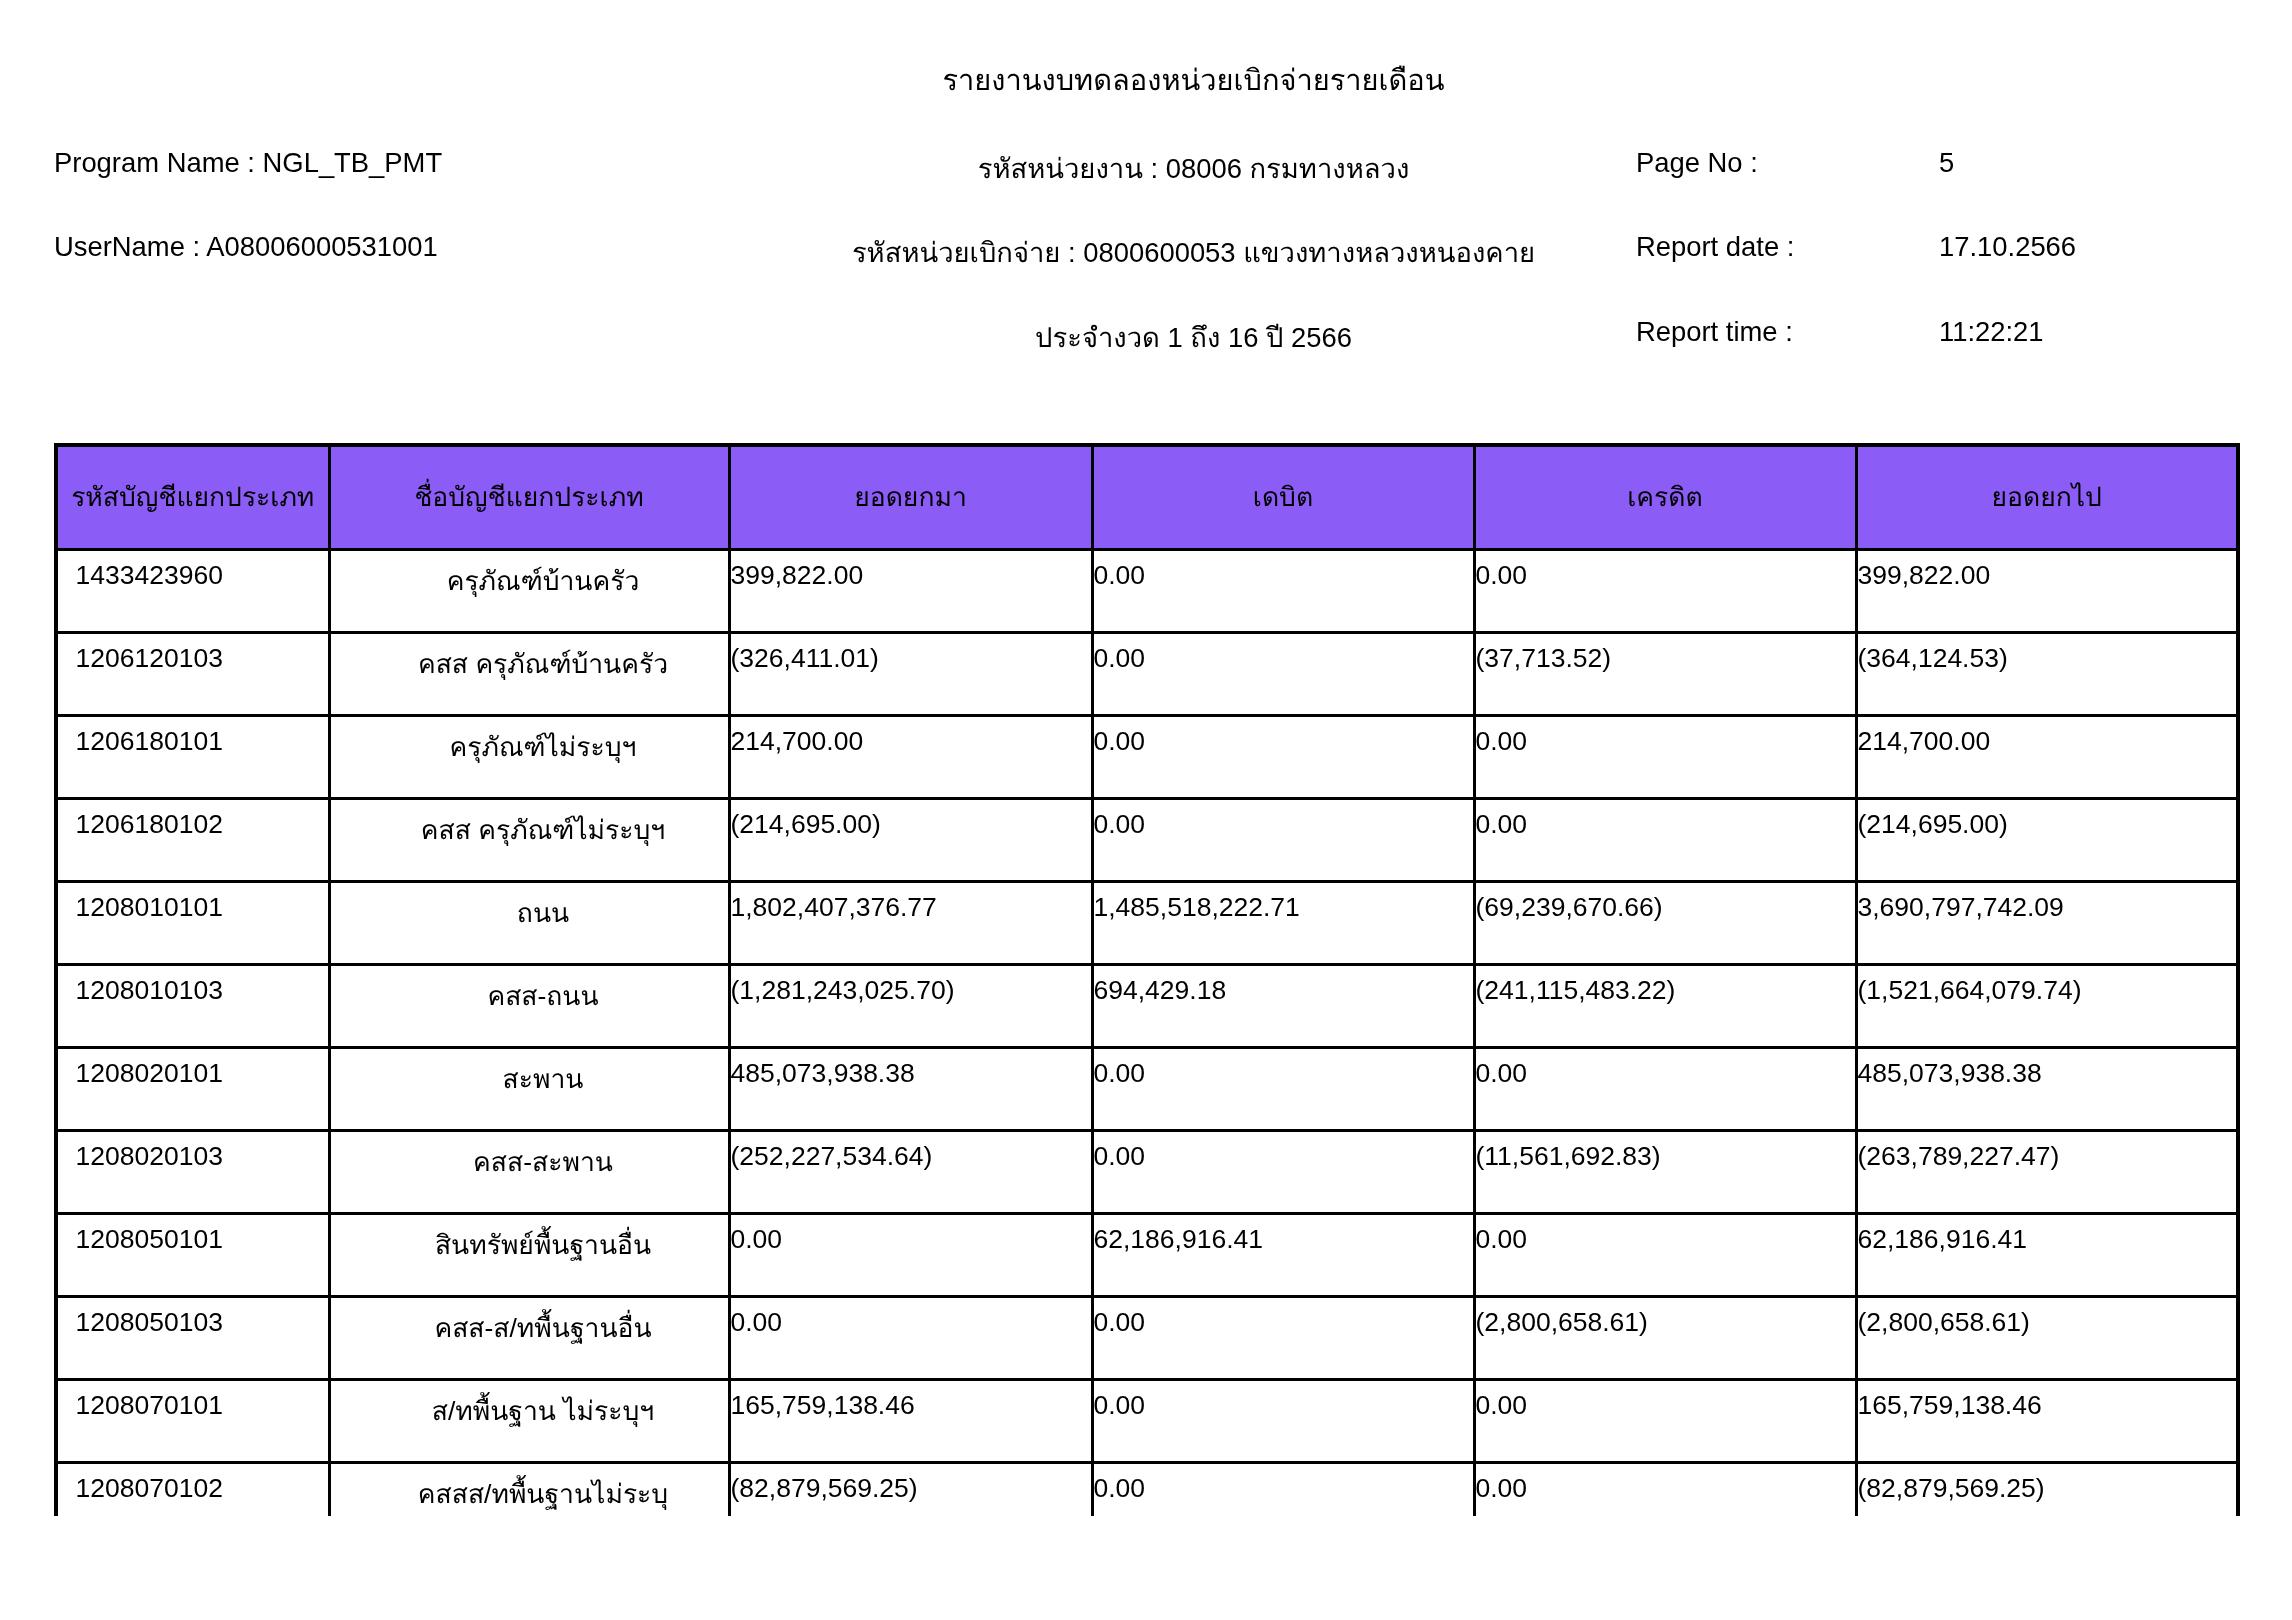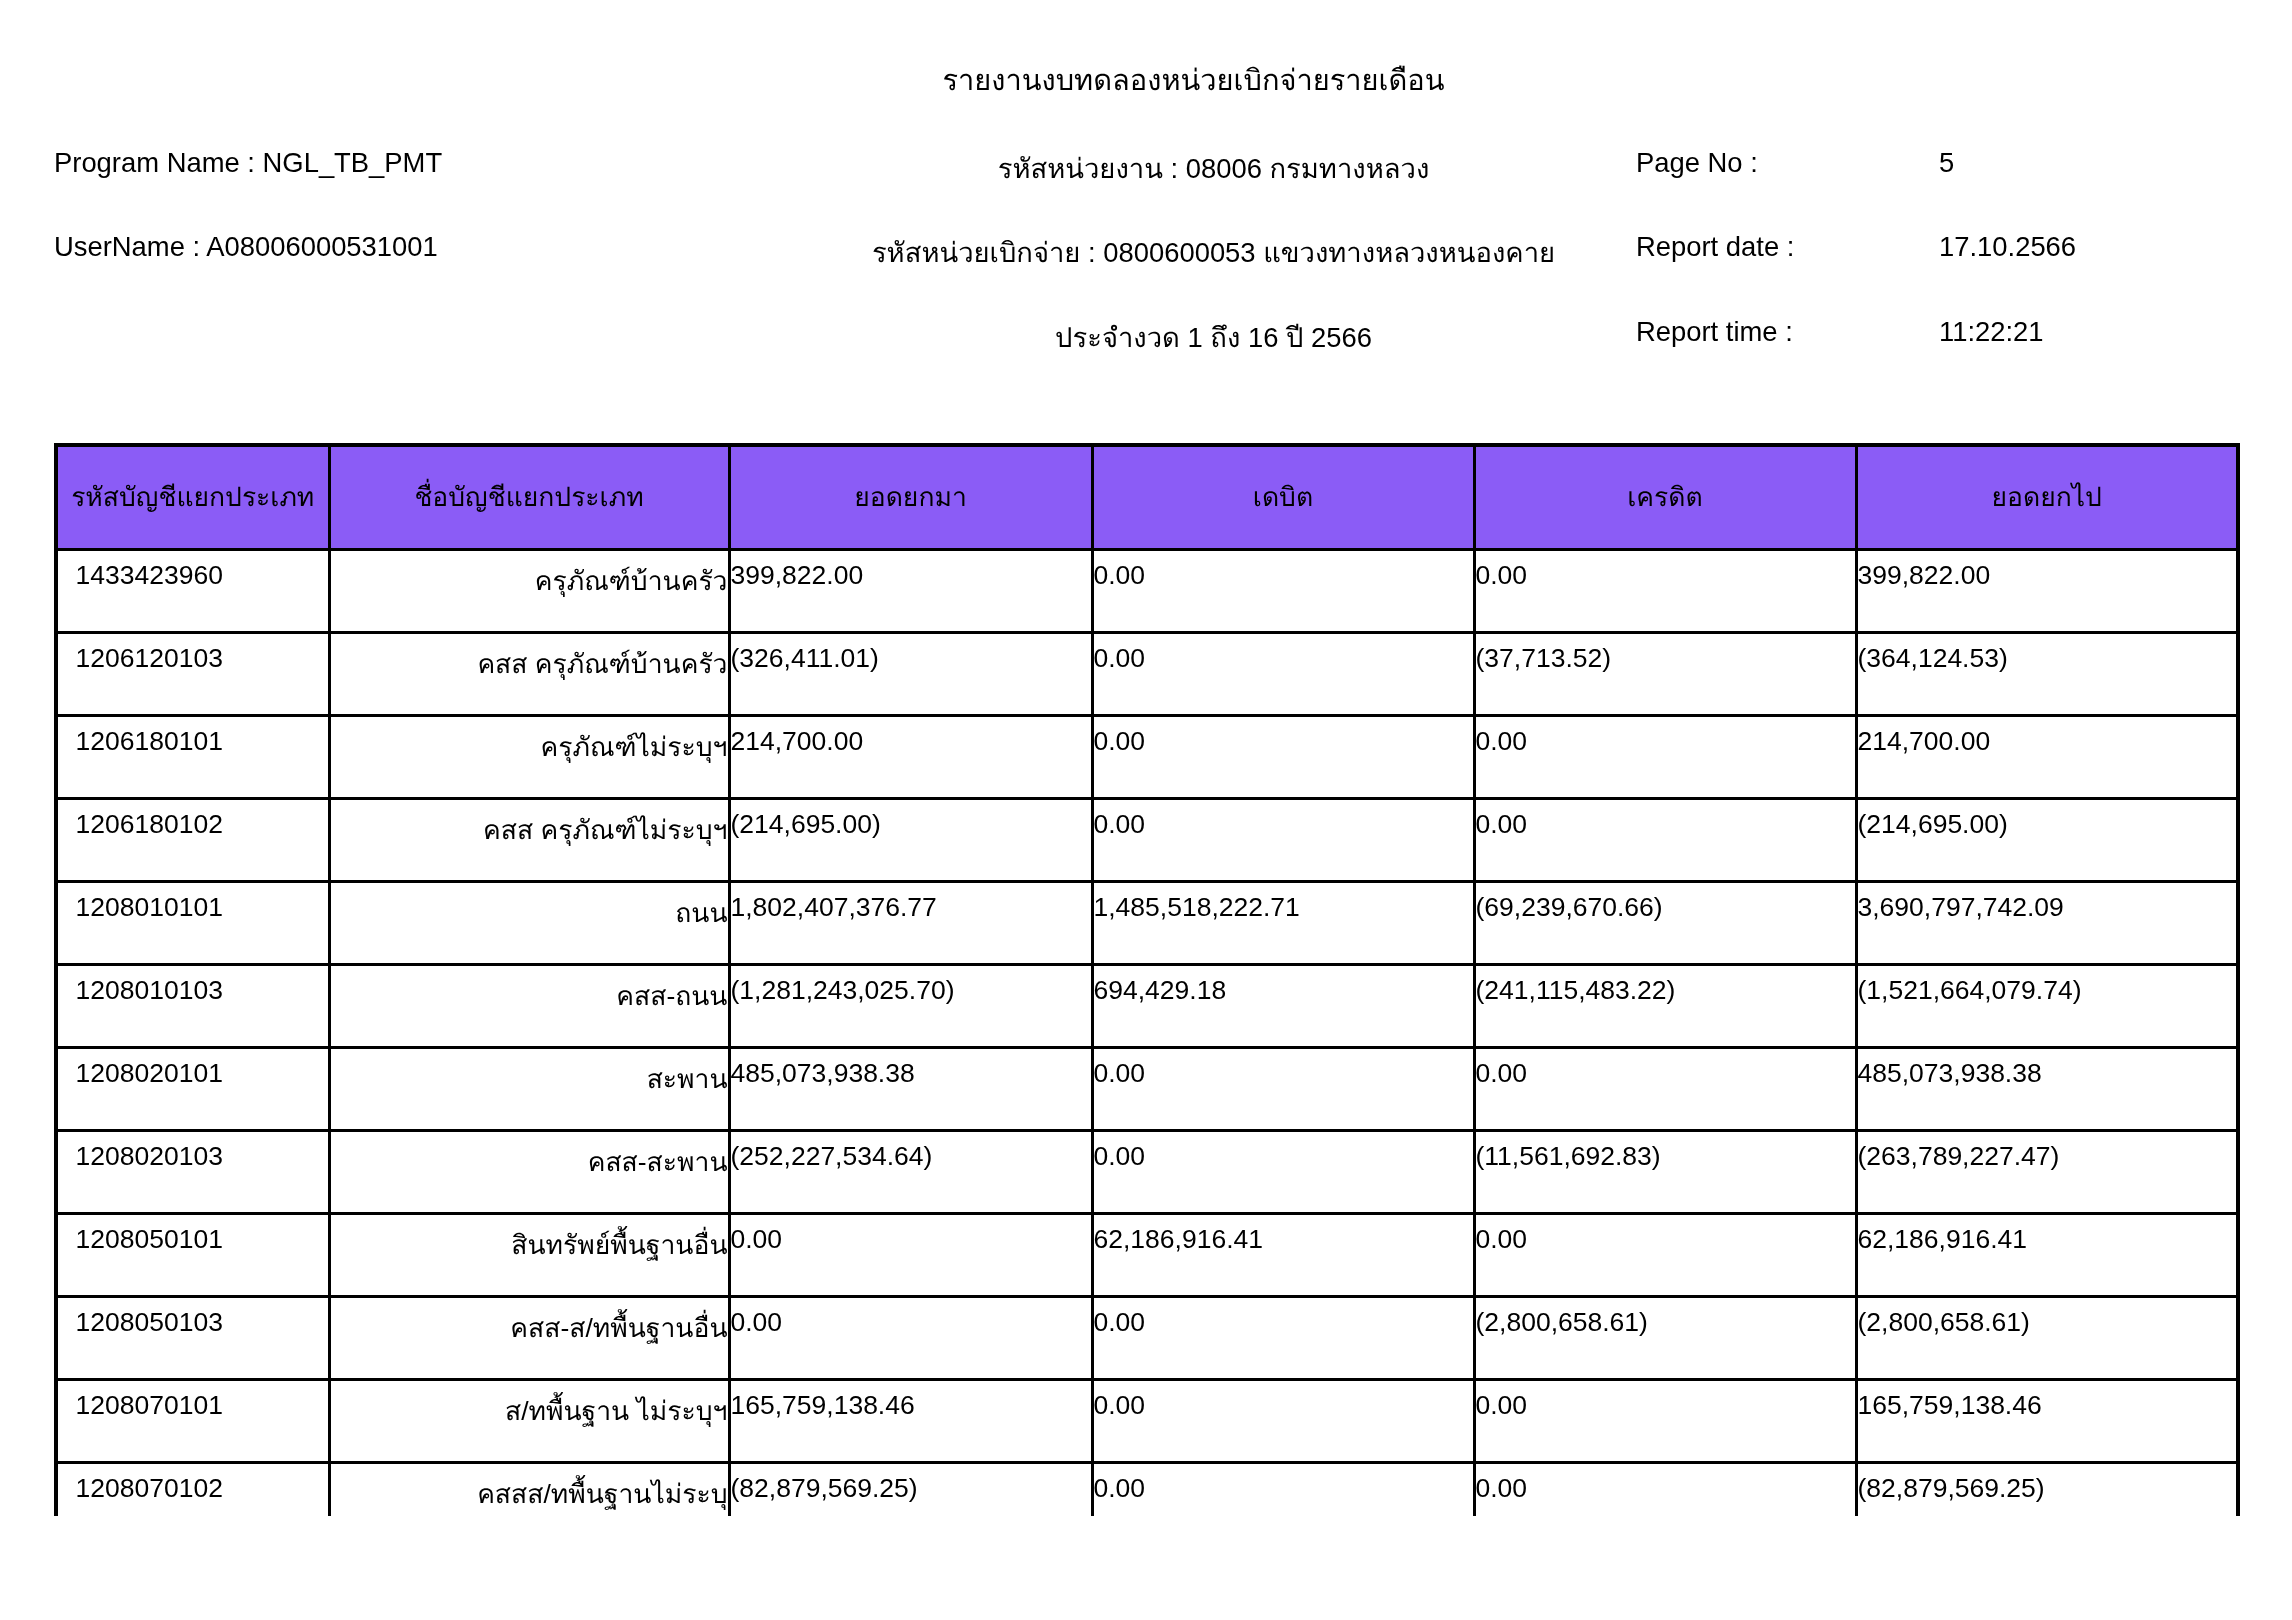--- a/index.html
+++ b/index.html
@@ -14,21 +14,21 @@
     height:1516px;
     background:#ffffff;
     overflow:hidden;
   }
   .abs { position:absolute; white-space:nowrap; }
   .title-box {
     left:684px; top:57px; width:1019px;
     text-align:center; font-size:29px;
   }
   .meta-line { font-size:27.4px; }
-  .center-box { left:704px; width:1019px; text-align:center; }
+  .center-box { left:684px; width:1019px; text-align:center; }
   .row1 { top:147px; }
   .row2 { top:231px; }
   .row3 { top:316px; }
   .left-col { left:54px; }
   .rlabel { left:1636px; }
   .rvalue { left:1939px; }
 
   table.tb {
     position:absolute;
     left:54px; top:443px;
@@ -49,21 +49,21 @@
     font-weight:normal;
     text-align:center;
     vertical-align:middle;
   }
   table.tb td {
     vertical-align:top;
     padding-top:9.8px;
     background:#ffffff;
   }
   td.cell-code { text-align:left; padding-left:17.6px; }
-  td.cell-name { text-align:right; padding-left:28px; }
+  td.cell-name { text-align:center; padding-left:28px; }
   td.cell-num  { text-align:left; padding-right:11.8px; }
   col.c1 { width:273px; }
   col.c2 { width:400px; }
   col.c3 { width:363px; }
   col.c4 { width:382px; }
   col.c5 { width:382px; }
   col.c6 { width:382px; }
 </style>
 </head>
 <body>

